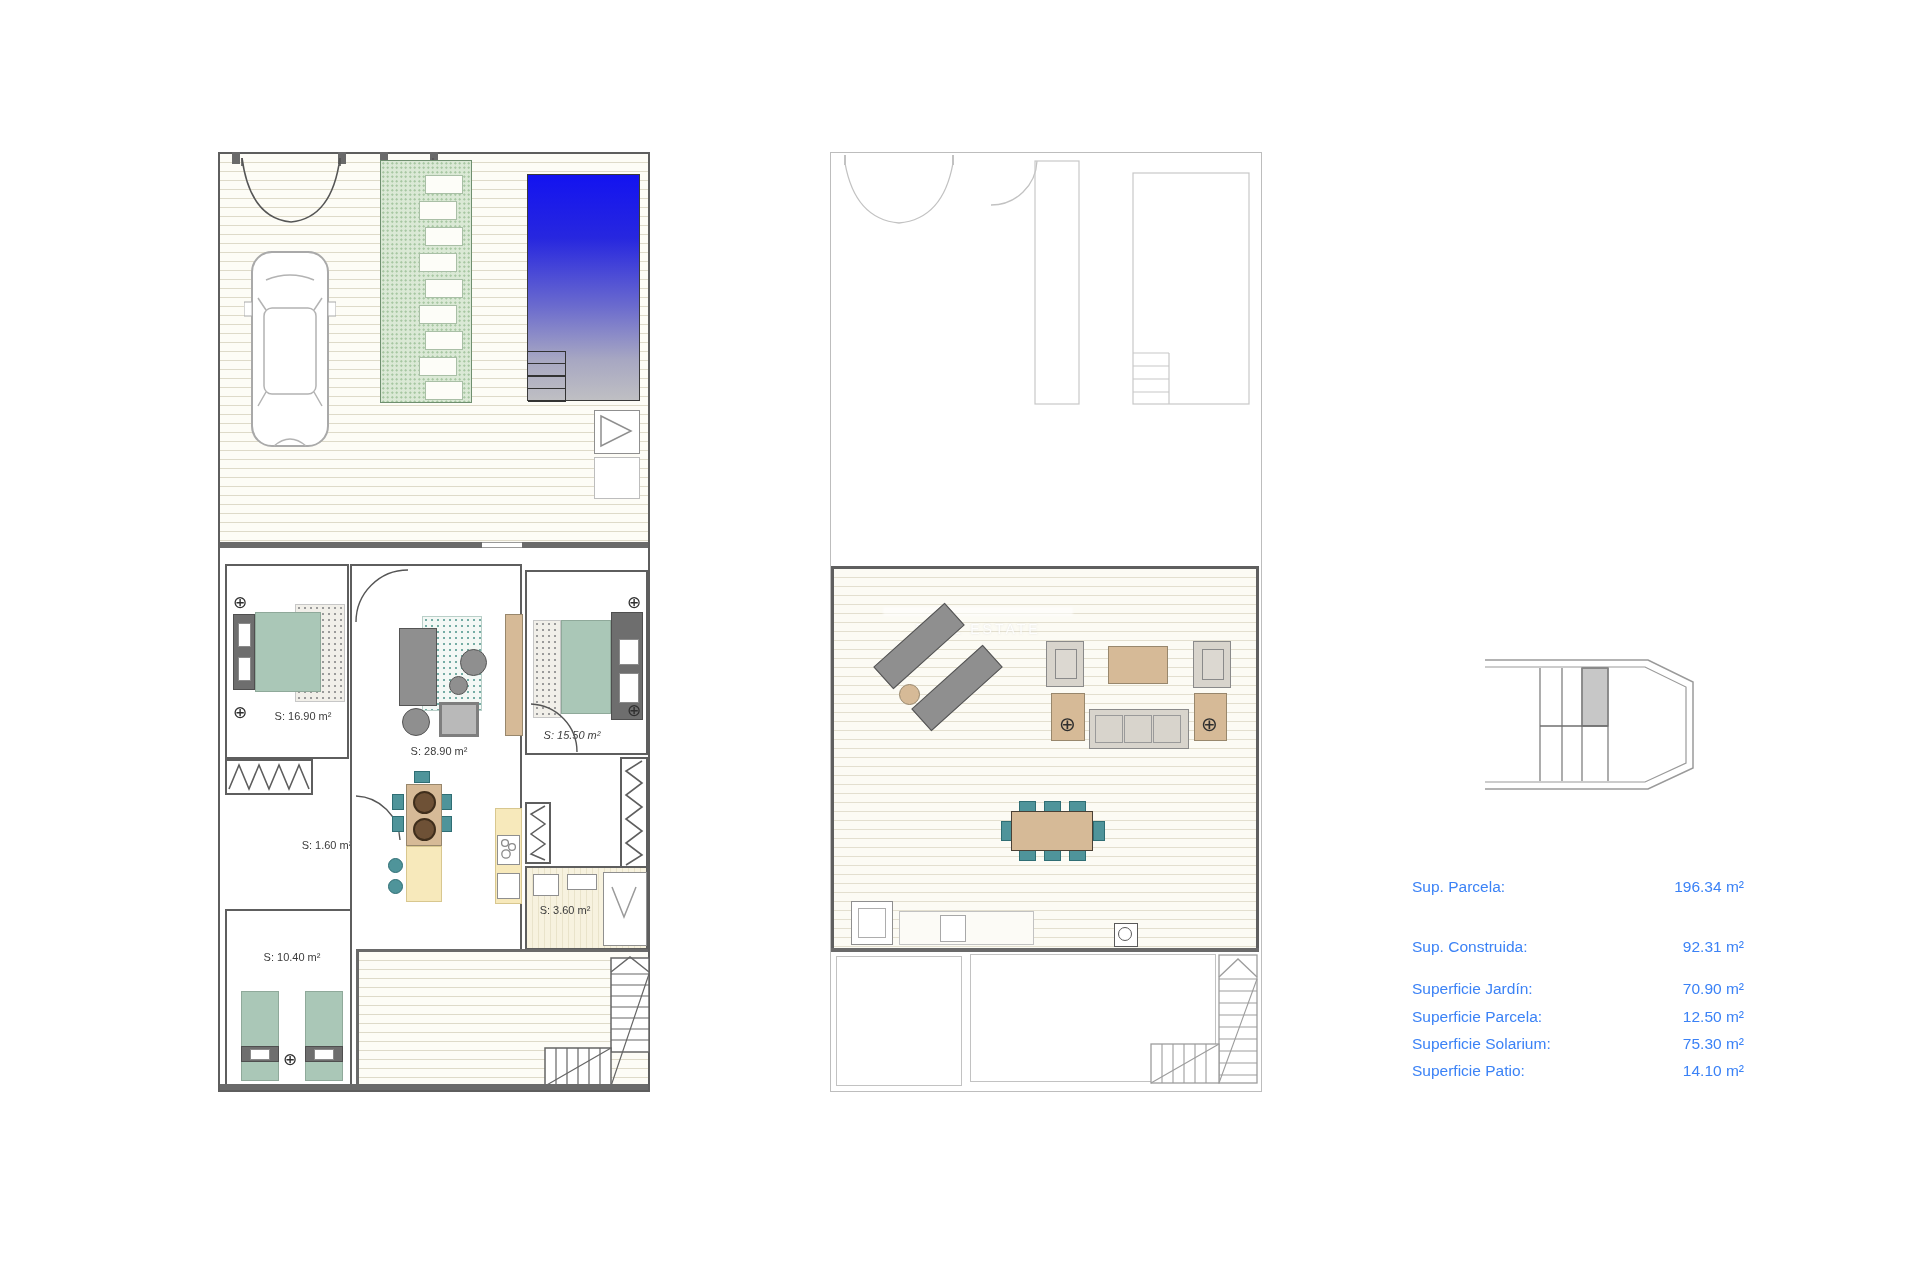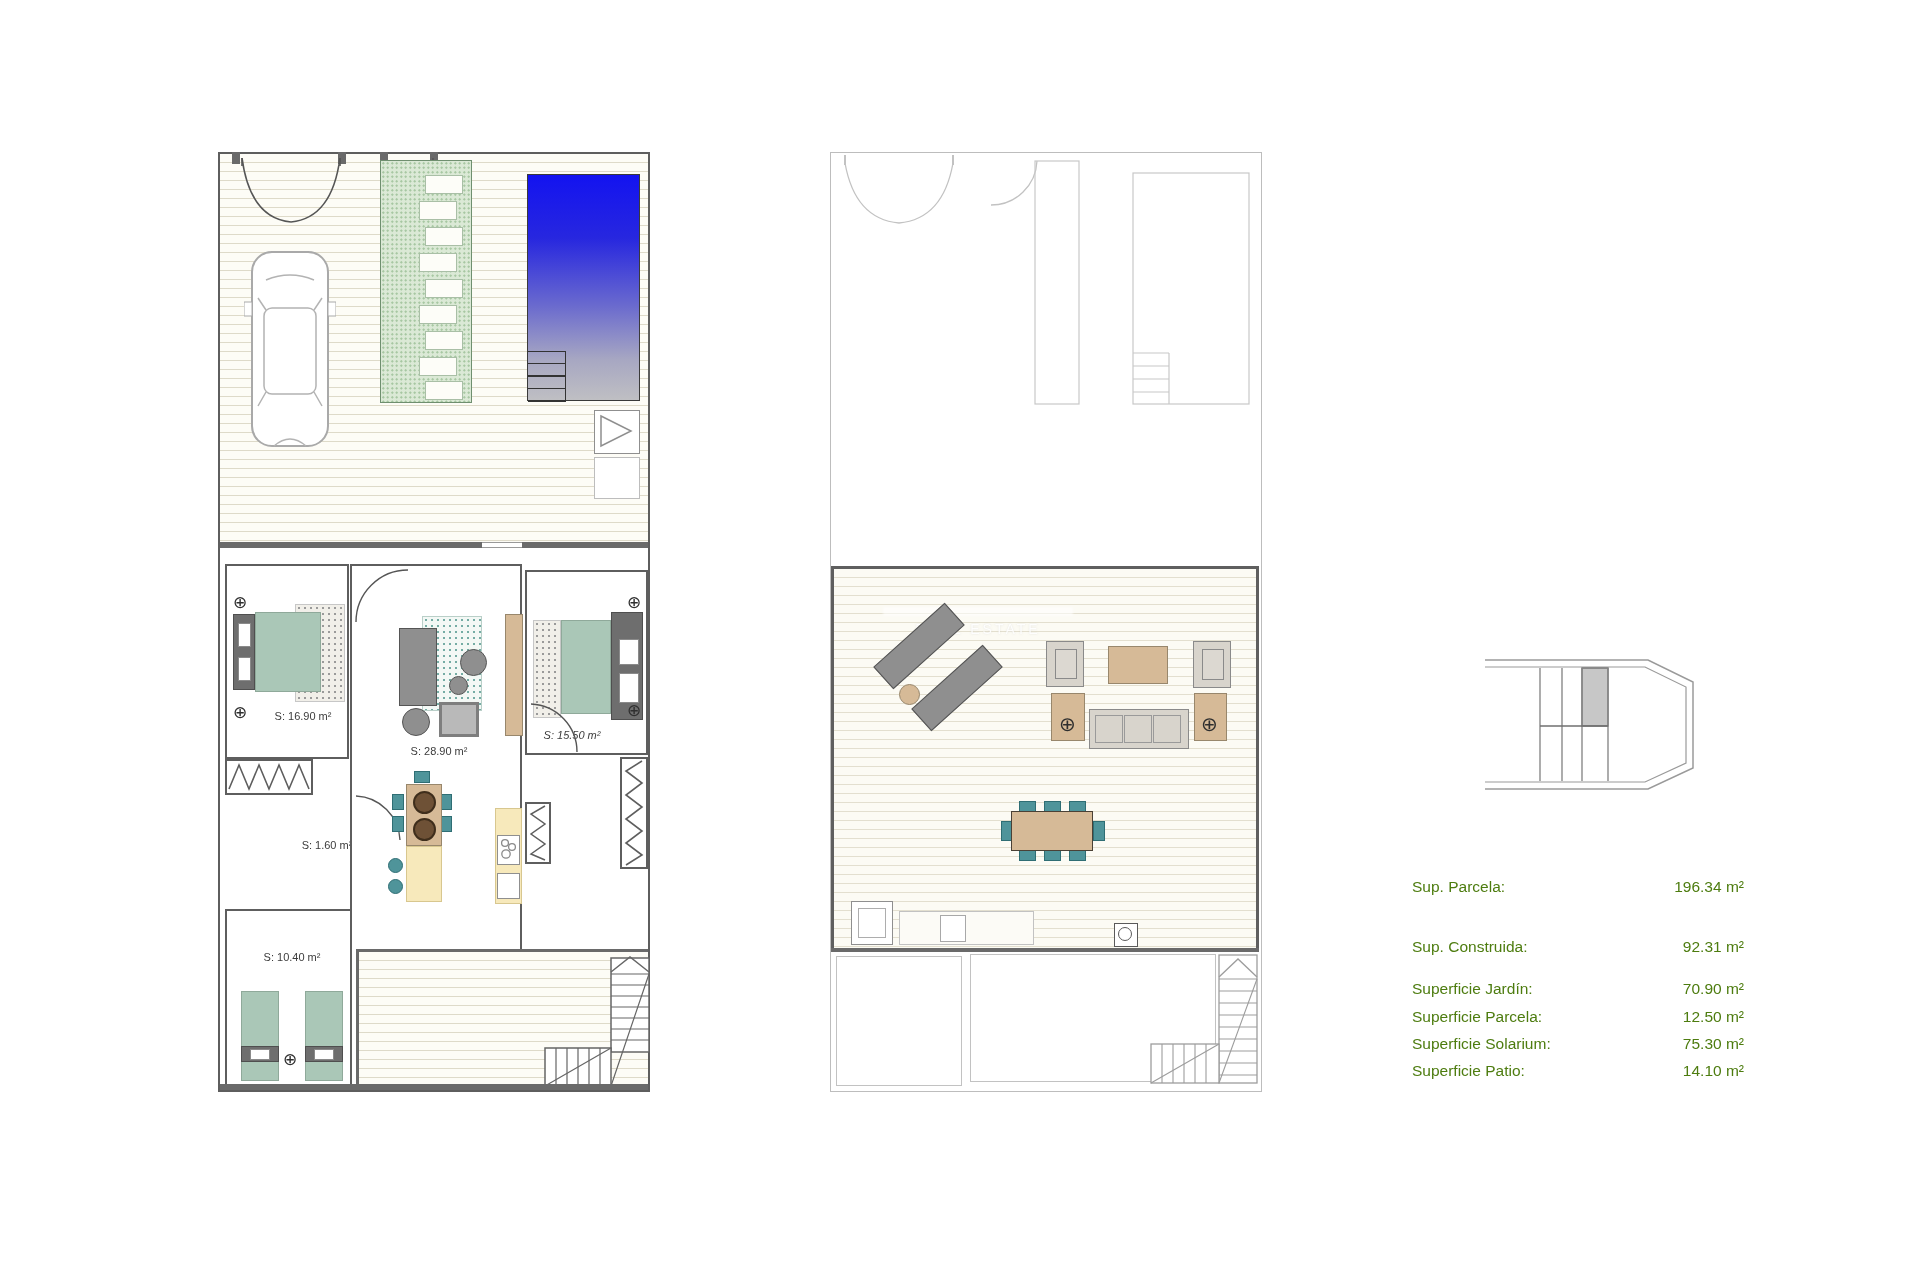--- a/index.html
+++ b/index.html
@@ -27,21 +27,21 @@
   .yellow{background:#f7e9bb;border:1px solid #d8c78f;}
   .stripes-v{background:repeating-linear-gradient(90deg,#f7f2df 0 5px,#e9e3ca 5px 6px);}
   .white-fix{background:#fff;border:1.5px solid #8f8f8f;}
   .pool{background:linear-gradient(180deg,#1313f0 0%,#2727df 28%,#6a6ace 58%,#a7a7c2 82%,#bfbfc3 100%);border:1.5px solid #3a3a3a;}
   .path-green{background-color:#dbe9d6;background-image:radial-gradient(#a3c49e 1px,transparent 1.2px);background-size:4.5px 4.5px;border:1.5px solid #6f8f6f;}
   .rung{position:absolute;background:#fdfdf8;border:1px solid #a9bfa6;}
   .watermark{color:rgba(255,255,255,0.92);text-shadow:0 0 2px rgba(180,180,180,0.35);letter-spacing:3px;font-size:14px;text-align:center;}
   .wm-bar{background:rgba(255,255,255,0.55);filter:blur(1px);}
   
   .summary{width:332px;}
-  .srow{display:flex;justify-content:space-between;font-size:15.5px;line-height:18px;color:#4d7c0f;}
+  .srow{display:flex;justify-content:space-between;font-size:15.5px;line-height:18px;color:#3b82f6;}
   .mt25{margin-top:42px}.mt24{margin-top:24px}.mt10{margin-top:10px}.mt9{margin-top:9px}
   svg{display:block}
 </style>
 </head>
 <body>
 
 <div class="abs" style="left:218px;top:152px;width:432px;height:940px;border:2.5px solid #5e5e5e;background:#fff;">
 
   <div class="abs deck" style="left:0;top:0;width:428px;height:390px;"></div>
 
@@ -190,20 +190,30 @@
     <svg width="24" height="108" viewBox="0 0 24 108">
         <polyline points="20,2 4,12 20,24 4,36 20,48 4,60 20,72 4,84 20,96 4,106" fill="none" stroke="#5e5e5e" stroke-width="1.6"></polyline>
       </svg>
   </div>
   <div class="abs" style="left:305px;top:648px;width:26px;height:62px;border:2px solid #5e5e5e;background:#fff;">
     <svg width="22" height="58" viewBox="0 0 22 58">
         <polyline points="18,2 4,10 18,20 4,30 18,40 4,50 18,56" fill="none" stroke="#5e5e5e" stroke-width="1.5"></polyline>
       </svg>
   </div>
 
+  <div class="abs room stripes-v" style="left:305px;top:712px;width:123px;height:84px;">
+    <div class="abs white-fix" style="left:76px;top:4px;width:44px;height:74px;">
+      <svg width="40" height="70" viewBox="0 0 40 70">
+          <path d="M8,14 L20,44 L32,14" fill="none" stroke="#9a9a9a" stroke-width="1.5"></path>
+        </svg>
+    </div>
+    <div class="abs white-fix" style="left:6px;top:6px;width:26px;height:22px;"></div>
+    <div class="abs white-fix" style="left:40px;top:6px;width:30px;height:16px;"></div>
+    <span class="abs room-label" style="left:38px;top:42px;">S: 3.60 m²</span>
+  </div>
 
   <div class="abs deck" style="left:136px;top:795px;width:292px;height:136px;border-top:3px solid #6a6a6a;border-left:3px solid #6a6a6a;">
     <svg class="abs" style="left:0;top:0;" width="292" height="136" viewBox="0 0 292 136">
       <rect x="252" y="6" width="38" height="94" fill="#fff" stroke="#666" stroke-width="1.5"></rect>
       <path d="M252,22 H290 M252,33 H290 M252,44 H290 M252,55 H290 M252,66 H290 M252,77 H290 M252,88 H290" stroke="#666" stroke-width="1.2"></path>
       <polyline points="252,20 271,5 290,20" fill="none" stroke="#666" stroke-width="1.4"></polyline>
       <rect x="186" y="96" width="66" height="38" fill="#fff" stroke="#666" stroke-width="1.5"></rect>
       <path d="M197,96 V134 M208,96 V134 M219,96 V134 M230,96 V134 M241,96 V134" stroke="#666" stroke-width="1.2"></path>
       <path d="M186,134 L252,96 M252,134 L290,22" stroke="#666" stroke-width="1.2"></path>
     </svg>

